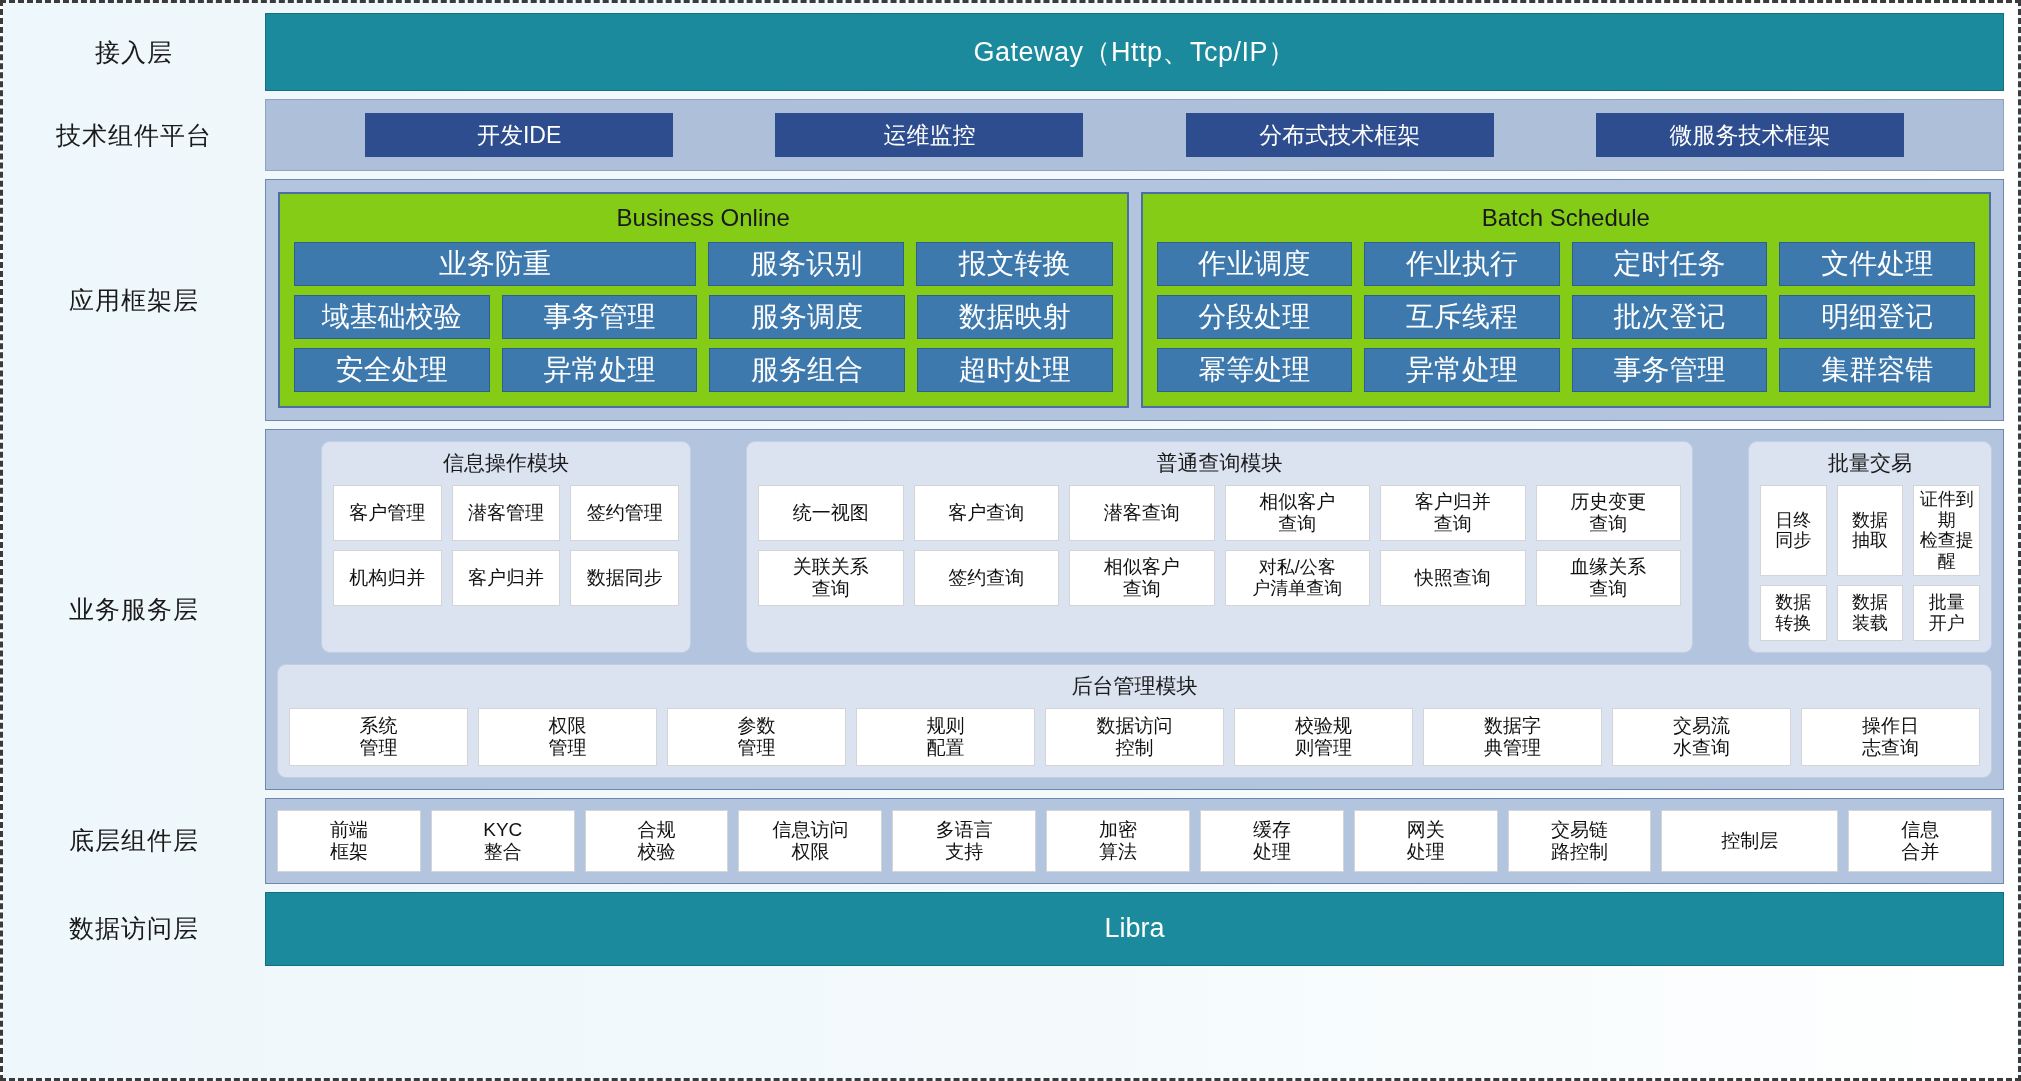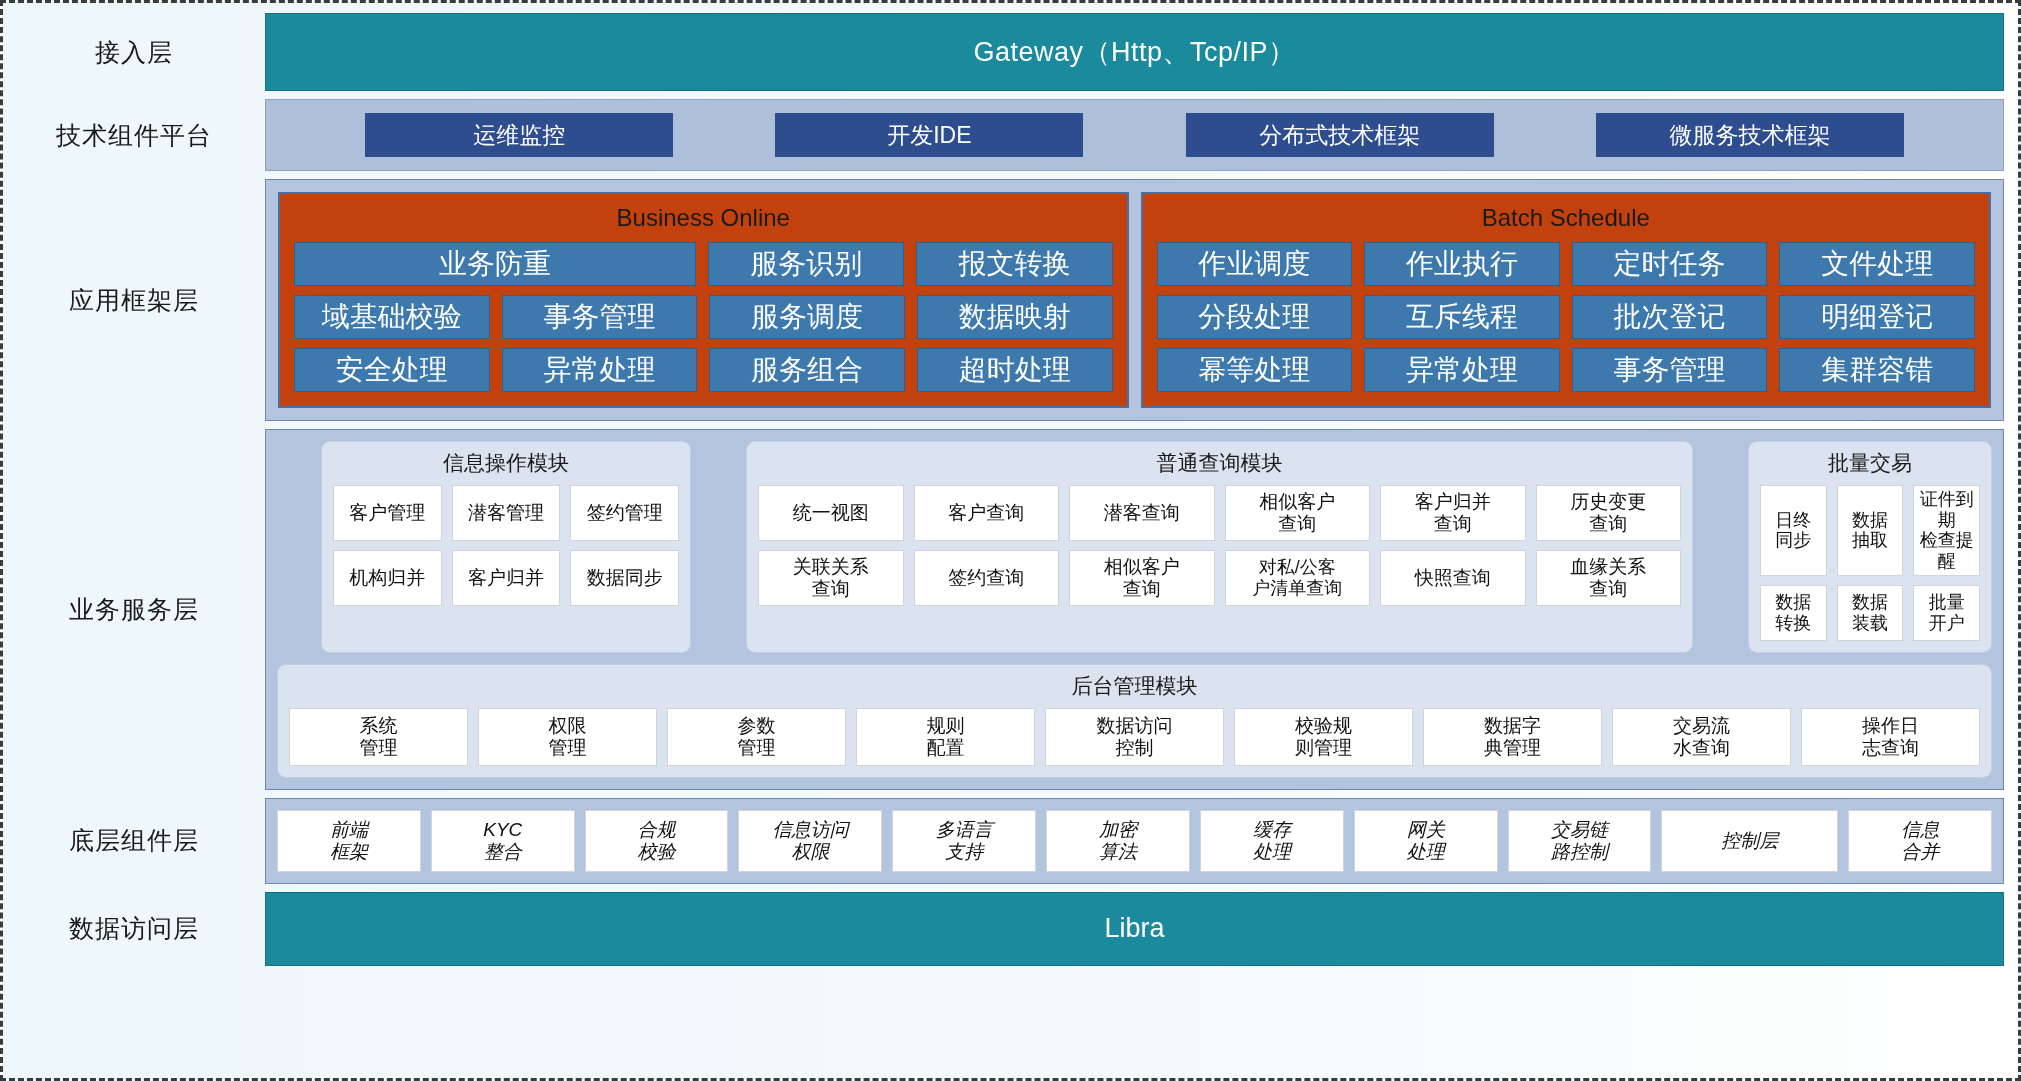--- a/index.html
+++ b/index.html
@@ -58,21 +58,21 @@
   
   .app-layer {
     width: 100%;
     background: #b3c4de;
     border: 1px solid #6f87ad;
     padding: 12px;
     display: flex; gap: 12px;
   }
   .app-group {
     flex: 1;
-    background: #c2410c;
+    background: #84cc16;
     border: 2px solid #4b6ea5;
     padding: 6px 14px 14px 14px;
   }
   .group-title {
     text-align: center; font-size: 24px; color: #1a1a1a;
     padding: 4px 0 10px 0;
   }
   .app-rows { display: flex; flex-direction: column; gap: 9px; }
   .app-row { display: flex; gap: 12px; }
   .app-chip {
@@ -135,21 +135,20 @@
   .admin-row { display: flex; gap: 10px; }
   .admin-row .cell { min-height: 58px; }
   .cell.lifecycle { flex: 2.9; }
 
   
   .base-layer {
     width: 100%;
     background: #b3c4de;
     border: 1px solid #6f87ad;
     padding: 11px;
-    font-style: italic;
   }
   .base-row { display: flex; gap: 10px; }
   .base-row .cell { min-height: 62px; font-size: 19px; }
   .cell.ctrl { flex: 1.25; }
 
   
   .libra {
     width: 100%; height: 74px;
     background: #1a8a9c;
     border: 1px solid #14707f;
@@ -164,22 +163,22 @@
   <div class="grid">
 
     <div class="row-label">接入层</div>
     <div class="row-body">
       <div class="gateway">Gateway（Http、Tcp/IP）</div>
     </div>
 
     <div class="row-label">技术组件平台</div>
     <div class="row-body">
       <div class="tech-band">
+        <div class="tech-chip">开发IDE</div>
         <div class="tech-chip">运维监控</div>
-        <div class="tech-chip">开发IDE</div>
         <div class="tech-chip">分布式技术框架</div>
         <div class="tech-chip">微服务技术框架</div>
       </div>
     </div>
 
     <div class="row-label">应用框架层</div>
     <div class="row-body">
       <div class="app-layer">
 
         <div class="app-group">

